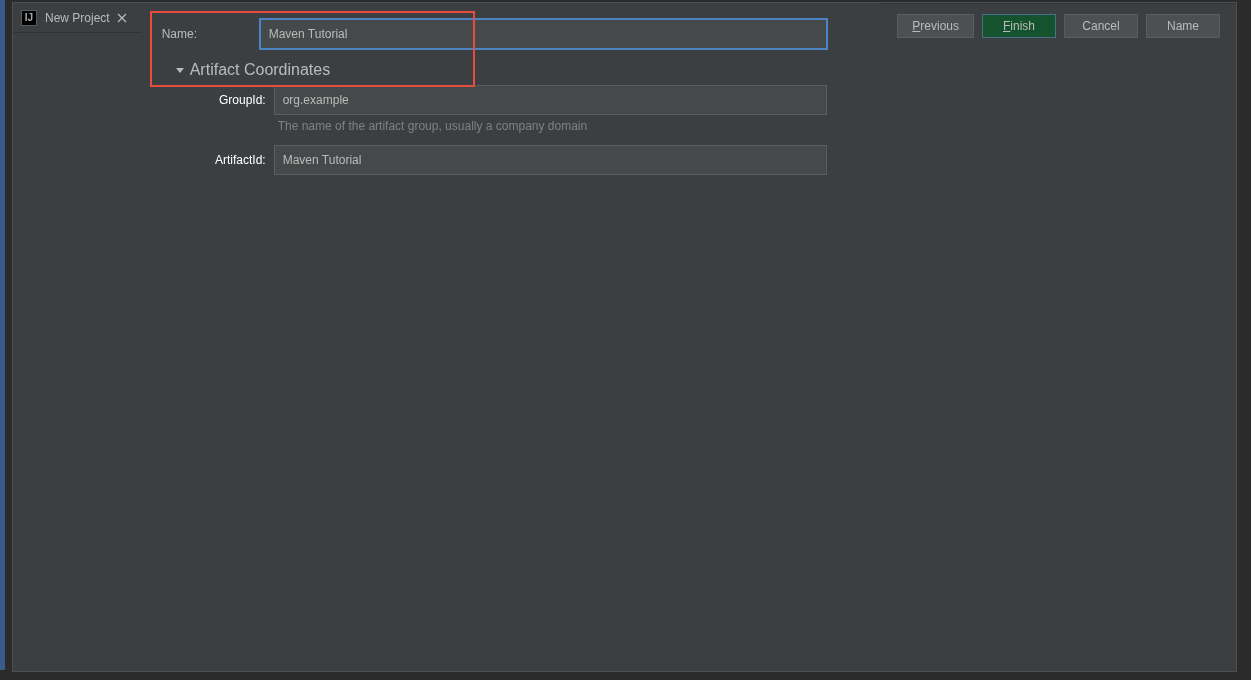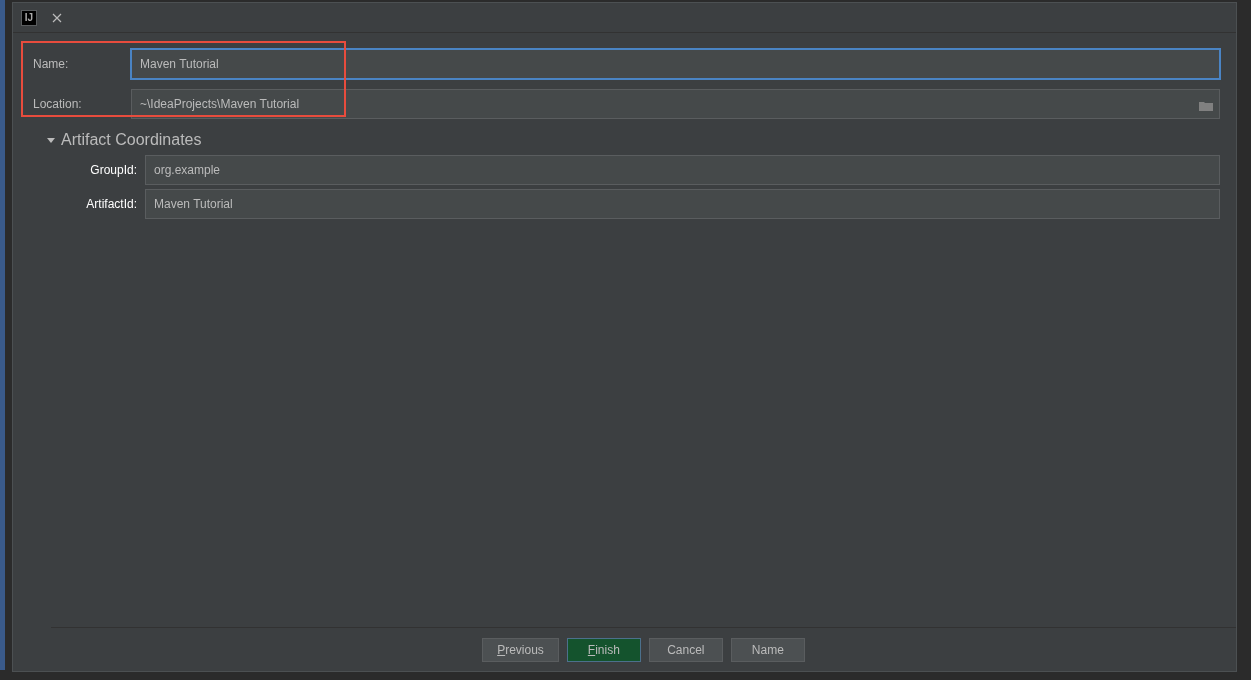--- a/index.html
+++ b/index.html
@@ -16,21 +16,21 @@
     }
     .window {
       position: absolute;
       left: 12px;
       top: 2px;
       width: 1225px;
       height: 670px;
       background: #3c3f41;
       border: 1px solid #4c5052;
       display: flex;
-      flex-direction: column;
+      flex-direction: row;
     }
     .titlebar {
       height: 30px;
       display: flex;
       align-items: center;
       padding: 0 8px;
       border-bottom: 1px solid #323232;
     }
     .app-icon {
       width: 16px;
@@ -191,56 +191,47 @@
     }
   </style>
 </head>
 <body>
 
 <div class="left-strip"></div>
 
 <div class="window">
   <div class="titlebar">
     <div class="app-icon">IJ</div>
+    <div class="titlebar-title">New Project</div>
     <div class="close-btn">
       <svg width="10" height="10" viewBox="0 0 10 10">
           <path d="M1 1 L9 9 M9 1 L1 9" stroke="#bbbbbb" stroke-width="1.2"></path>
         </svg>
     </div>
   </div>
 
   <div class="content">
     <div class="highlight-box"></div>
 
     <div class="form-row">
       <div class="form-label">Name:</div>
       <input class="text-input focused" type="text" value="Maven Tutorial" style="">
     </div>
 
-    <div class="form-row">
-      <div class="form-label">Location:</div>
-      <div class="location-wrap">
-        <input class="text-input" type="text" style="padding-right: 28px;" value="~\IdeaProjects\Maven Tutorial">
-        <div class="folder-icon">
-          <svg width="16" height="12" viewBox="0 0 16 12">
-              <path d="M1 2 L6 2 L7 3 L15 3 L15 11 L1 11 Z" fill="#808080"></path>
-            </svg>
-        </div>
-      </div>
-    </div>
 
     <div class="section-header">
       <div class="chevron"></div>
       <span>Artifact Coordinates</span>
     </div>
 
     <div class="indented-row">
       <div class="indented-label">GroupId:</div>
       <input class="text-input" type="text" value="org.example" style="">
     </div>
+    <div class="help-text">The name of the artifact group, usually a company domain</div>
 
     <div class="indented-row">
       <div class="indented-label">ArtifactId:</div>
       <input class="text-input" type="text" value="Maven Tutorial" style="">
     </div>
 
   </div>
 
   <div class="button-bar">
     <button class="btn">

